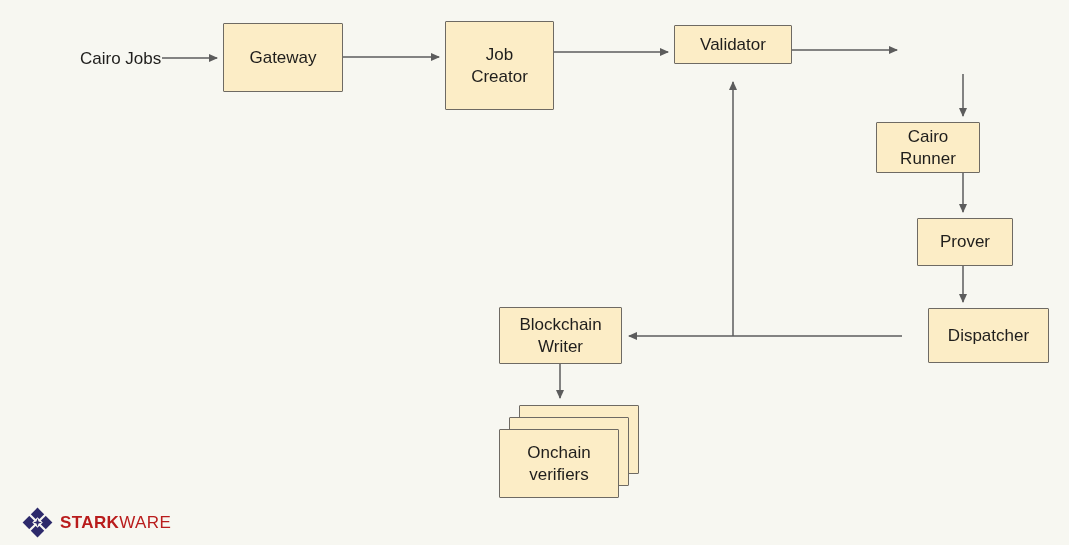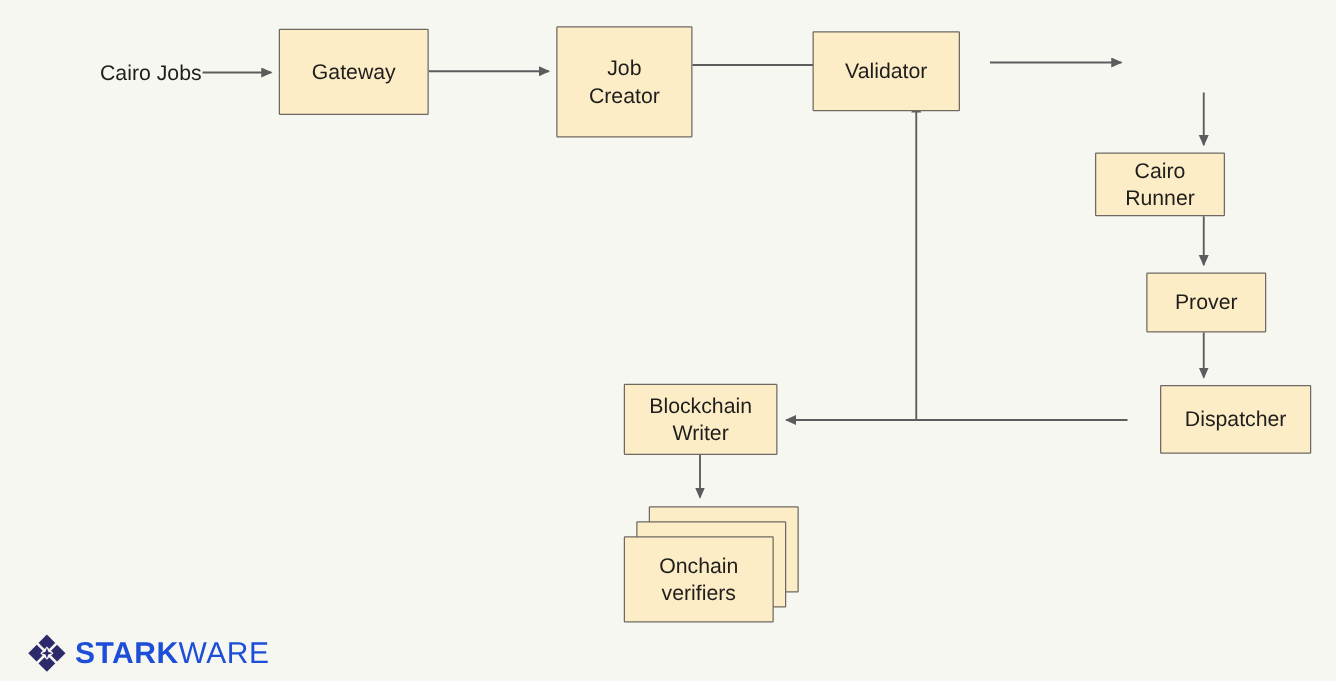--- a/index.html
+++ b/index.html
@@ -35,21 +35,21 @@
     text-align: center;
     color: #1f1e1c;
     font-size: 17px;
     line-height: 1.28;
   }
   .node span { display: inline-block; }
 
   .pos-gateway          { left: 223px; top: 23px;  width: 120px; height: 69px; }
   .pos-job-creator      { left: 445px; top: 21px;  width: 109px; height: 89px; }
   .pos-job-creator span { max-width: 64px; }
-  .pos-validator        { left: 650px; top: 25px;  width: 118px; height: 64px; }
+  .pos-validator        { left: 674px; top: 25px;  width: 118px; height: 39px; }
   .pos-scheduler        { left: 903px; top: 22px;  width: 124px; height: 52px; }
   .pos-cairo-runner     { left: 876px; top: 122px; width: 104px; height: 51px; justify-content: center; }
   .pos-cairo-runner span{ max-width: 66px; }
   .pos-prover           { left: 917px; top: 218px; width: 96px;  height: 48px; }
   .pos-dispatcher       { left: 902px; top: 308px; width: 121px; height: 55px; margin-left: 26px; }
   .pos-blockchain-writer{ left: 499px; top: 307px; width: 123px; height: 57px; }
   .pos-blockchain-writer span { max-width: 95px; }
 
   .stack-back  { left: 519px; top: 405px; width: 120px; height: 69px; }
   .stack-mid   { left: 509px; top: 417px; width: 120px; height: 69px; }
@@ -67,22 +67,22 @@
 
   .logo {
     position: absolute;
     left: 22px;
     top: 507px;
     display: flex;
     align-items: center;
     gap: 7px;
   }
   .logo-text {
-    font-size: 24px;
-    color: #1d4ed8;
+    font-size: 17px;
+    color: #b91c1c;
     letter-spacing: 0.4px;
     line-height: 1;
   }
   .logo-text .bold { font-weight: 700; }
   .logo-text .light { font-weight: 400; }
 </style>
 </head>
 <body>
 
 <div class="canvas">

